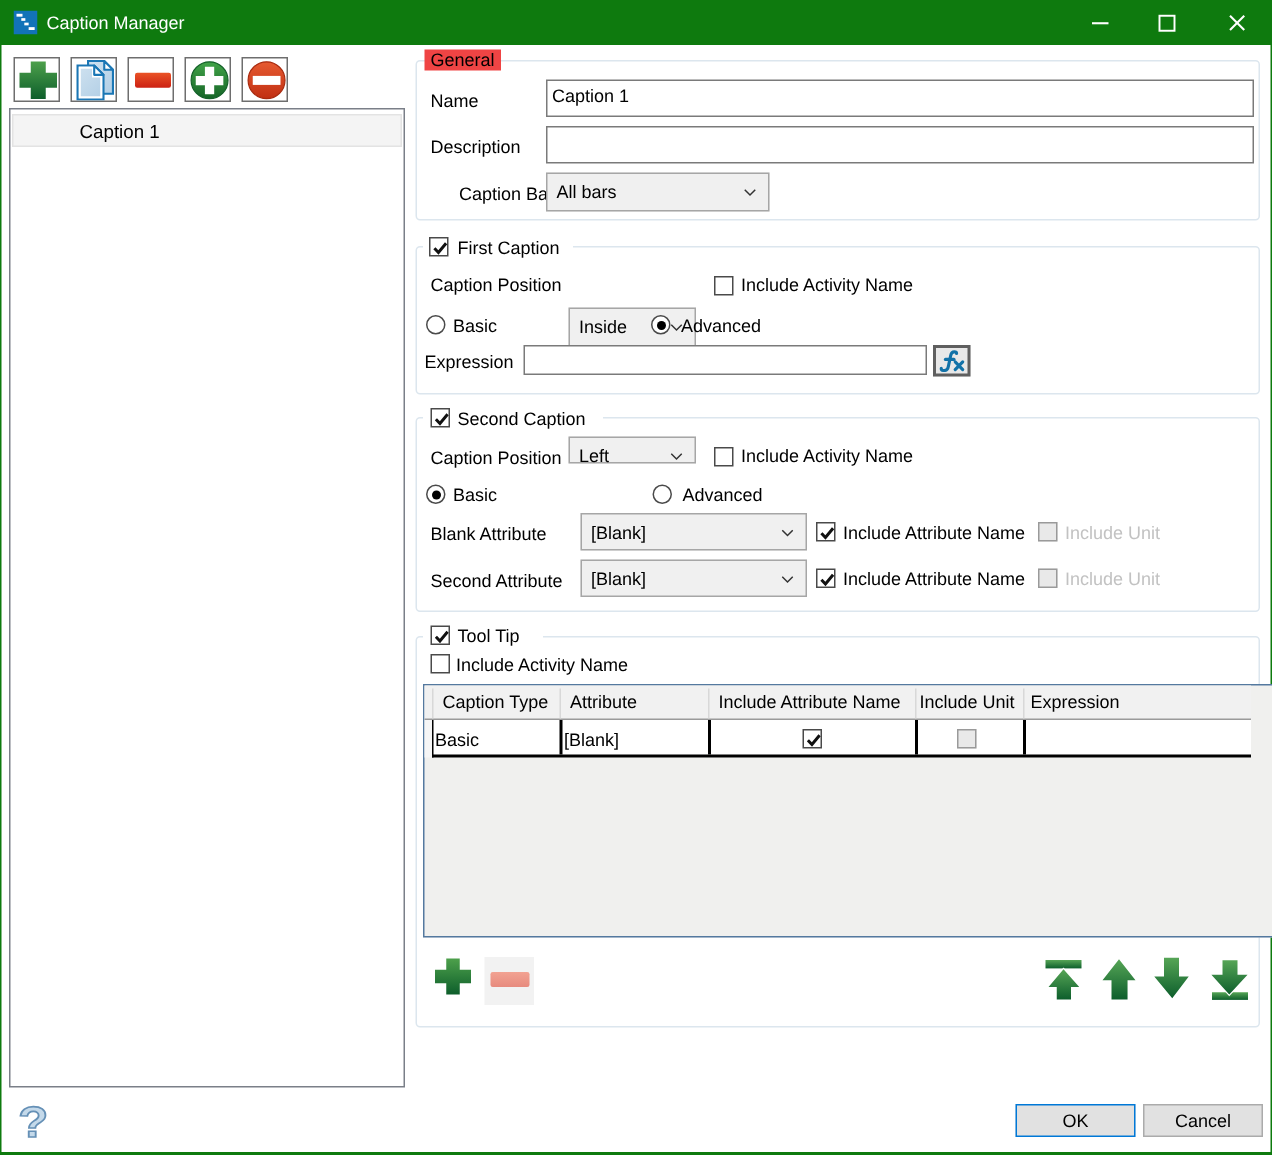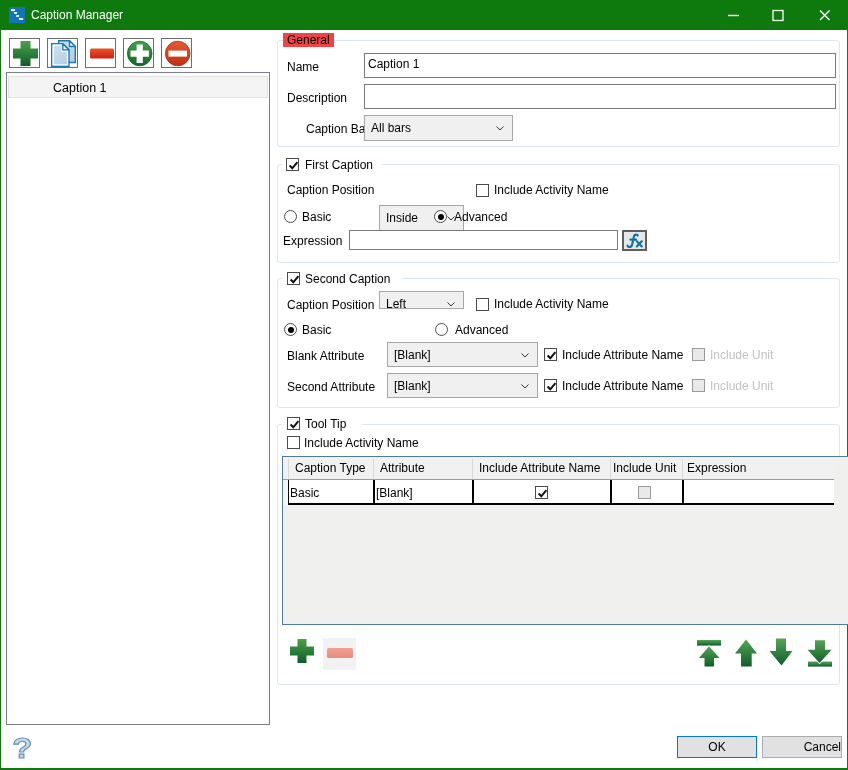--- a/index.html
+++ b/index.html
@@ -287,13 +287,13 @@
   <rect x="114" y="24.5" width="24" height="5.1"></rect>
   <path d="M125.5 26 L113.6 12.8 H121 V3.2 H131 V12.8 H137.7 Z"></path>
  </g>
 </svg>
 
 <svg class="abs" style="left:11px;top:733px" width="28" height="30" viewBox="0 0 28 30">
   <text x="1" y="25" font-size="29" font-weight="bold" fill="#c4d9ea" stroke="#6590b6" stroke-width="1.1" transform="scale(1.13 1)">?</text>
 </svg>
 
 <div class="btn" style="left:677px;top:736px;border:1px solid #0078d7;">OK</div>
-<div class="btn" style="left:762px;top:736px;border:1px solid #ababab;text-align:right;">Cancel</div>
+<div class="btn" style="left:762px;top:736px;border:1px solid #ababab;">Cancel</div>
 
 </body></html>

